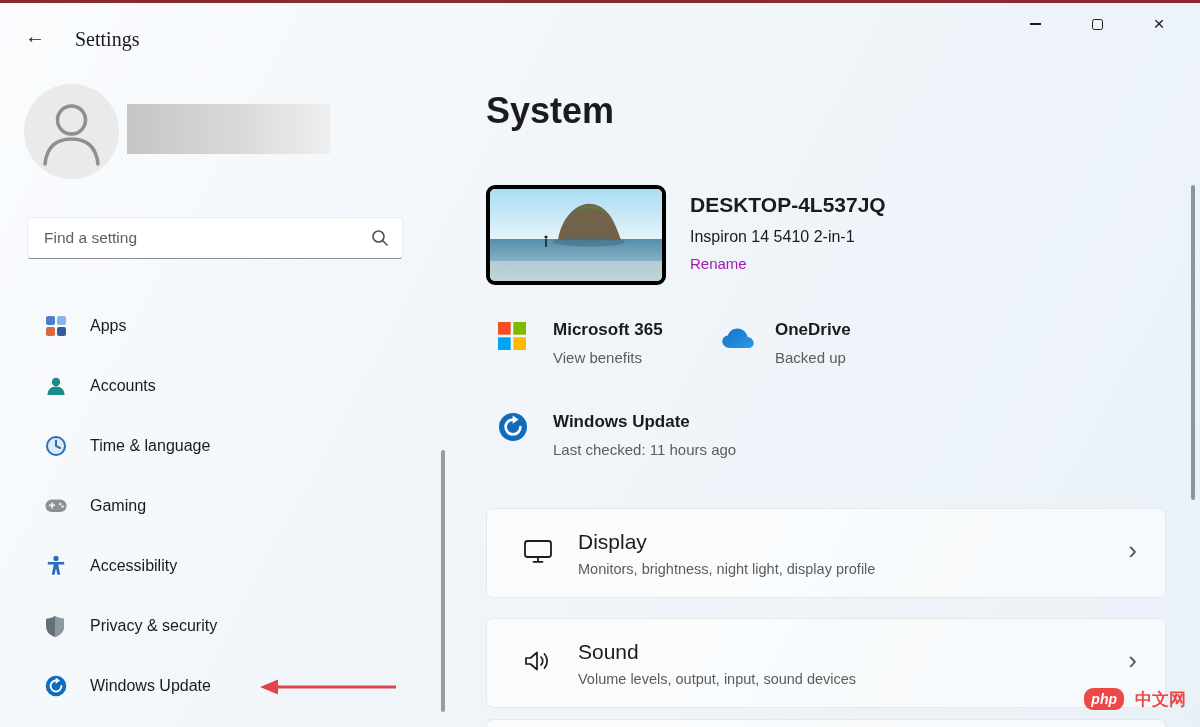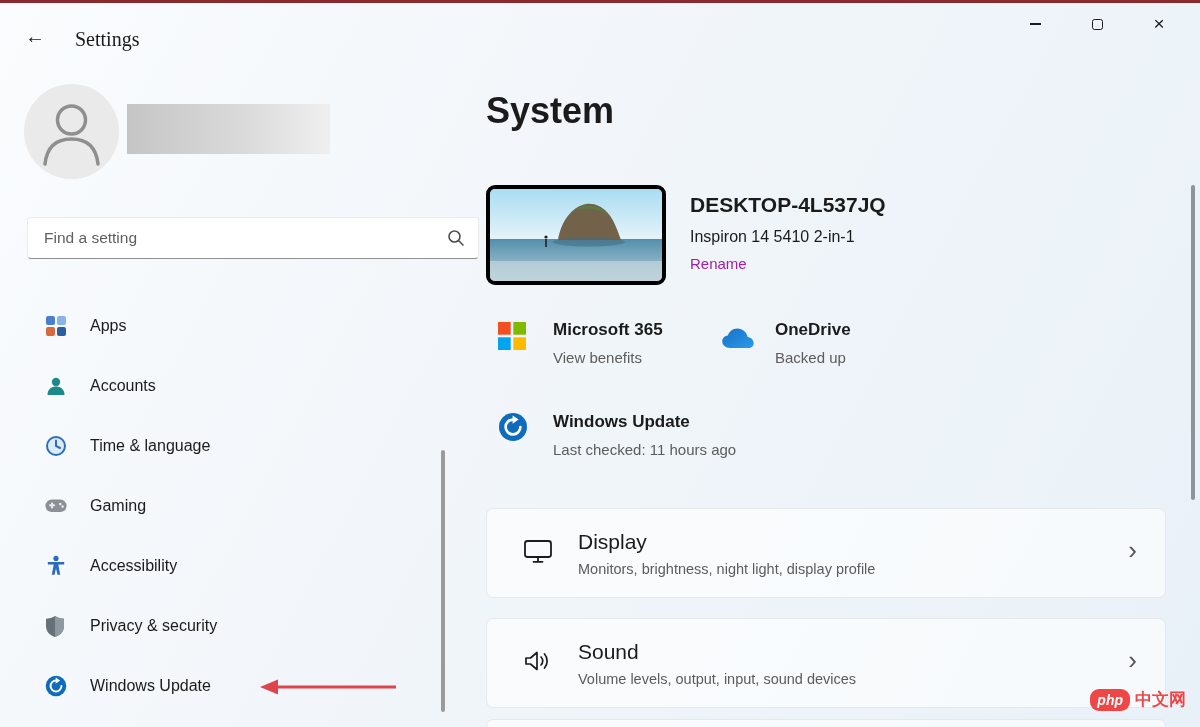--- a/index.html
+++ b/index.html
@@ -28,21 +28,21 @@
   
   .avatar {
     position:absolute; left:24px; top:84px; width:95px; height:95px;
     border-radius:50%; background:#eaeaea; overflow:hidden;
   }
   .user-name-redacted {
     position:absolute; left:127px; top:104px; width:203px; height:50px;
     background:linear-gradient(90deg,#c5c5c5 0%,#d9d9d9 55%,#efefef 100%);
   }
   .search-box {
-    position:absolute; left:27px; top:217px; width:452px; height:42px;
+    position:absolute; left:27px; top:217px; width:376px; height:42px;
     background:#fff; border:1px solid #ececec; border-bottom:1px solid #8f8f8f;
     border-radius:4px; display:flex; align-items:center; padding:0 13px 0 16px;justify-content:flex-end;
   }
   .search-box input {
     flex:1; border:none; outline:none; font-size:15.5px; color:#1b1b1b;
     font-family:"Liberation Sans","DejaVu Sans",sans-serif; background:transparent;
   }
   .search-box input::placeholder { color:#5f5f5f; opacity:1; }
   .nav { position:absolute; left:12px; top:296px; width:420px; }
   .nav-item {
@@ -88,21 +88,21 @@
   .chevron { position:absolute; right:28px; top:50%; transform:translateY(-58%); font-size:26px; color:#555; }
 
   .main-scrollbar {
     position:absolute; right:5px; top:185px; width:4px; height:315px;
     background:#8f9499; border-radius:2px; cursor:pointer;
   }
 
   
   .red-arrow { position:absolute; left:258px; top:677px; width:140px; height:20px; pointer-events:none; }
   .watermark {
-    position:absolute; right:14px; bottom:16px; display:flex; align-items:center; gap:5px;
+    position:absolute; right:14px; bottom:16px; display:flex; align-items:flex-start; gap:11px;
     opacity:0.95;
   }
   .wm-badge {
     background:#ef3d3d; color:#fff; font-weight:700; font-style:italic;
     font-size:14px; padding:3px 7px; border-radius:9px;
   }
   .wm-text { color:#ef3d3d; font-weight:700; font-size:17px; }
 </style>
 </head>
 <body>

